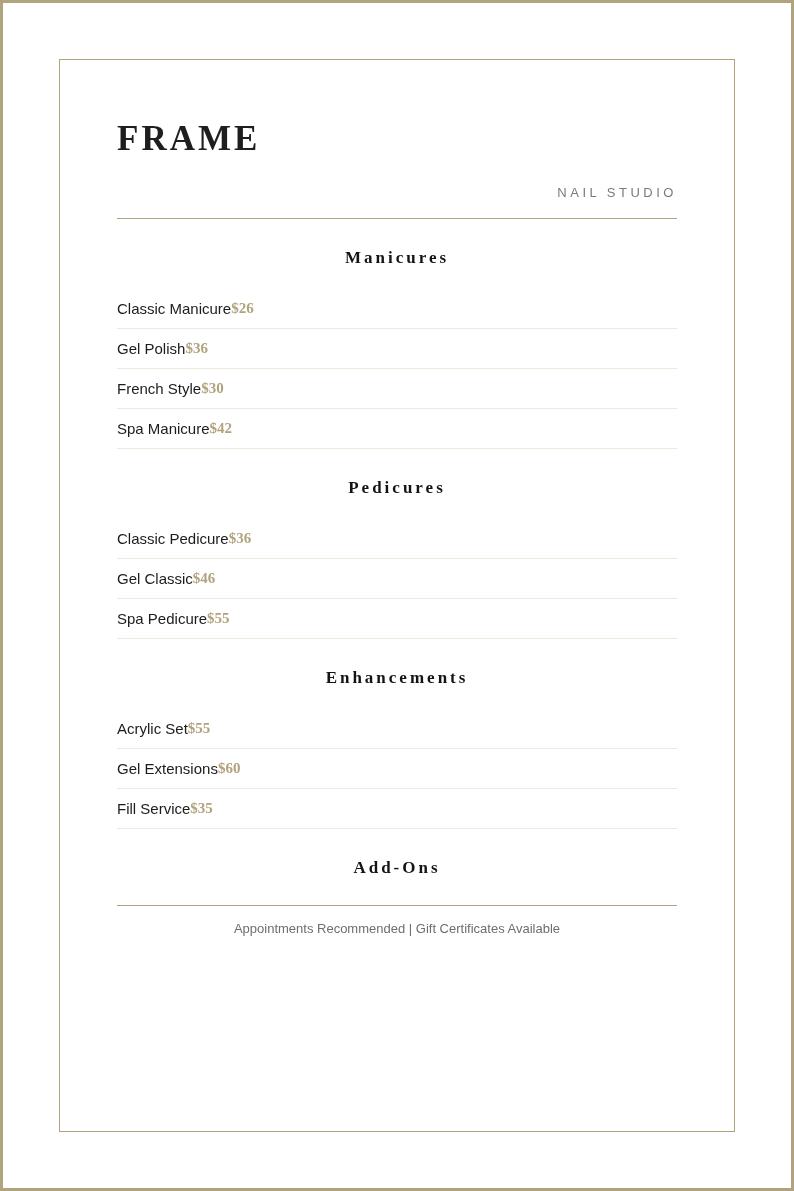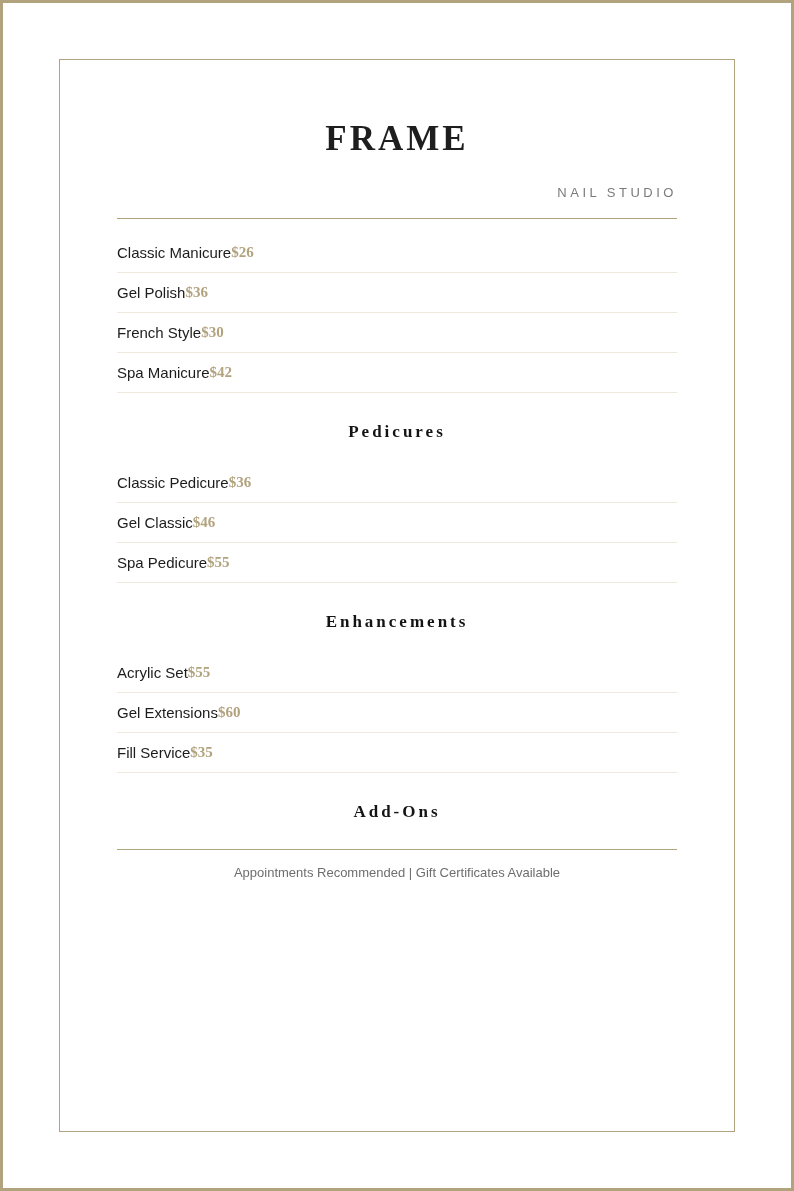--- a/index.html
+++ b/index.html
@@ -24,21 +24,20 @@
     position: absolute;
     inset: 56px;              
     border: 1px solid var(--gold);
     overflow: hidden;
   }
   .content {
     padding: 58px 57px 0 57px;
   }
   .brand-title {
     margin: 0;
-    text-align: center;
     font-family: "Liberation Serif", "DejaVu Serif", serif;
     font-weight: bold;
     font-size: 35px;
     letter-spacing: 3px;
     color: var(--title-text);
     line-height: 1.2;
   }
   .brand-subtitle {
     margin: 24px 0 0 0;
     text-align: right;
@@ -100,20 +99,21 @@
   <div class="content">
 
     <header>
       <h1 class="brand-title">FRAME</h1>
       <p class="brand-subtitle">NAIL STUDIO</p>
       <hr class="header-rule">
     </header>
 
     <div id="sections-container">
   <section class="menu-section">
+    <h2 class="section-heading">Manicures</h2>
     <div class="section-items">
   <div class="menu-row">
     <span class="item-name">Classic Manicure</span>
     <span class="item-price">$26</span>
   </div>
 
   <div class="menu-row">
     <span class="item-name">Gel Polish</span>
     <span class="item-price">$36</span>
   </div>

